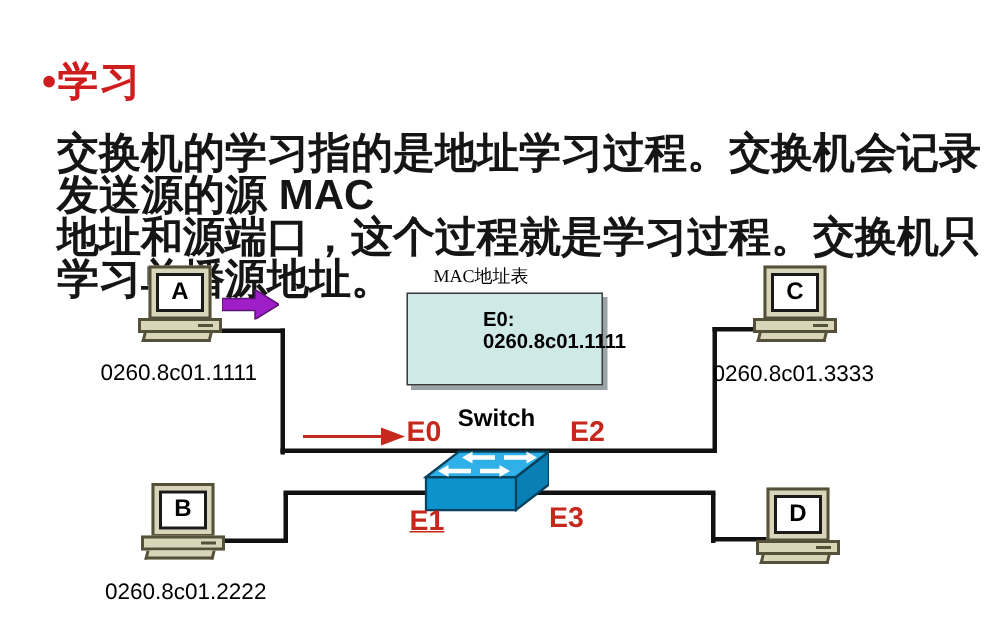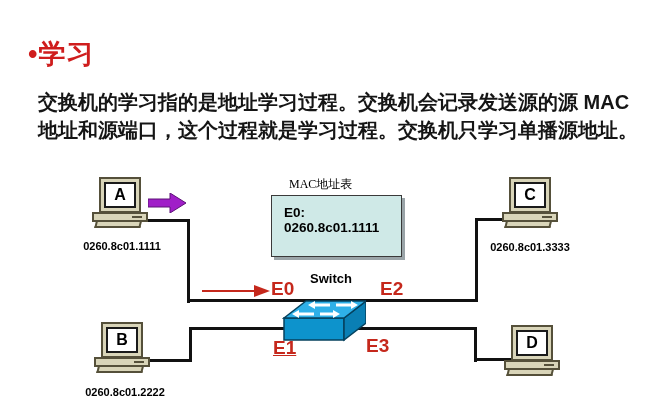--- a/index.html
+++ b/index.html
@@ -1,51 +1,51 @@
 <!DOCTYPE html>
 <html style="--accent-red: #cf1d1d; --diagram-red: #c5281c; --purple-arrow: #a01ec8; --switch-top: #2fb0e8; --switch-front: #0d93cc; --switch-side: #0a7fb4; --table-fill: #cfe9e7; --pc-body: #d9d5b9; --pc-border: #55503a; --cable: #111111;"><head>
 <meta charset="utf-8">
 <style>
   html,body{margin:0;padding:0;background:#fff;}
   .canvas{position:relative;width:667px;height:416px;background:#fff;overflow:hidden;
           font-family:"Liberation Sans",sans-serif;color:#111;}
   
   .page-title{position:absolute;left:28px;top:36px;font-size:27px;font-weight:bold;
               color:var(--accent-red,#cf1d1d);letter-spacing:1px;}
-  .body-text{position:absolute;left:38px;top:88px;width:625px;font-size:20px;font-weight:bold;
+  .body-text{position:absolute;left:38px;top:88px;width:625px;font-size:28px;font-weight:bold;
              line-height:28px;color:#151515;}
   
   .cable{position:absolute;background:var(--cable,#111);}
   
   .pc{position:absolute;width:58px;}
   .pc-monitor{width:42px;height:36px;margin-left:7px;background:var(--pc-body,#d9d5b9);
               border:2px solid var(--pc-border,#55503a);box-sizing:border-box;padding:3px;}
   .pc-screen{width:100%;height:100%;background:#fff;border:2px solid #1a1a1a;display:flex;
              align-items:center;justify-content:center;font-weight:bold;font-size:16px;
              box-sizing:border-box;color:#000;}
   .pc-unit{width:56px;height:10px;background:var(--pc-body,#d9d5b9);
            border:2px solid var(--pc-border,#55503a);box-sizing:border-box;margin-top:-1px;
            position:relative;}
   .pc-unit::after{content:"";position:absolute;right:4px;top:2px;width:10px;height:2px;
            background:var(--pc-border,#55503a);}
   .pc-base{width:46px;height:6px;margin-left:3px;background:var(--pc-body,#d9d5b9);
            border:2px solid var(--pc-border,#55503a);border-top:none;transform:skewX(-14deg);
            box-sizing:border-box;}
-  .mac-label{position:absolute;width:110px;text-align:center;font-size:11px;font-weight:bold;
+  .mac-label{position:absolute;width:110px;text-align:left;font-size:15px;font-weight:normal;
              color:#000;}
   
   .mac-table-title{position:absolute;left:289px;top:176px;width:100px;text-align:left;
              font-size:12px;color:#000;font-family:"Liberation Serif",serif;}
   .mac-table-box{position:absolute;left:271px;top:195px;width:131px;height:62px;
              background:var(--table-fill,#cfe9e7);border:1.5px solid #3a3a3a;
-             box-shadow:3px 3px 0 #9aa4a8;box-sizing:border-box;}
+             box-shadow:3px 3px 0 #9aa4a8;box-sizing:border-box;padding-left:38px;}
   .mac-table-entry{padding:9px 0 0 12px;font-size:13.5px;font-weight:bold;color:#000;}
   
   .switch-label{position:absolute;left:296px;top:271px;width:70px;text-align:center;
-             font-size:13px;font-weight:bold;color:#000;}
+             font-size:16px;font-weight:bold;color:#000;}
   .port-label{position:absolute;font-size:19px;font-weight:bold;
              color:var(--diagram-red,#c5281c);}
   .svg-abs{position:absolute;}
 </style>
 </head>
 <body>
 
 <div class="canvas">
 
   <div class="page-title">•学习</div>

